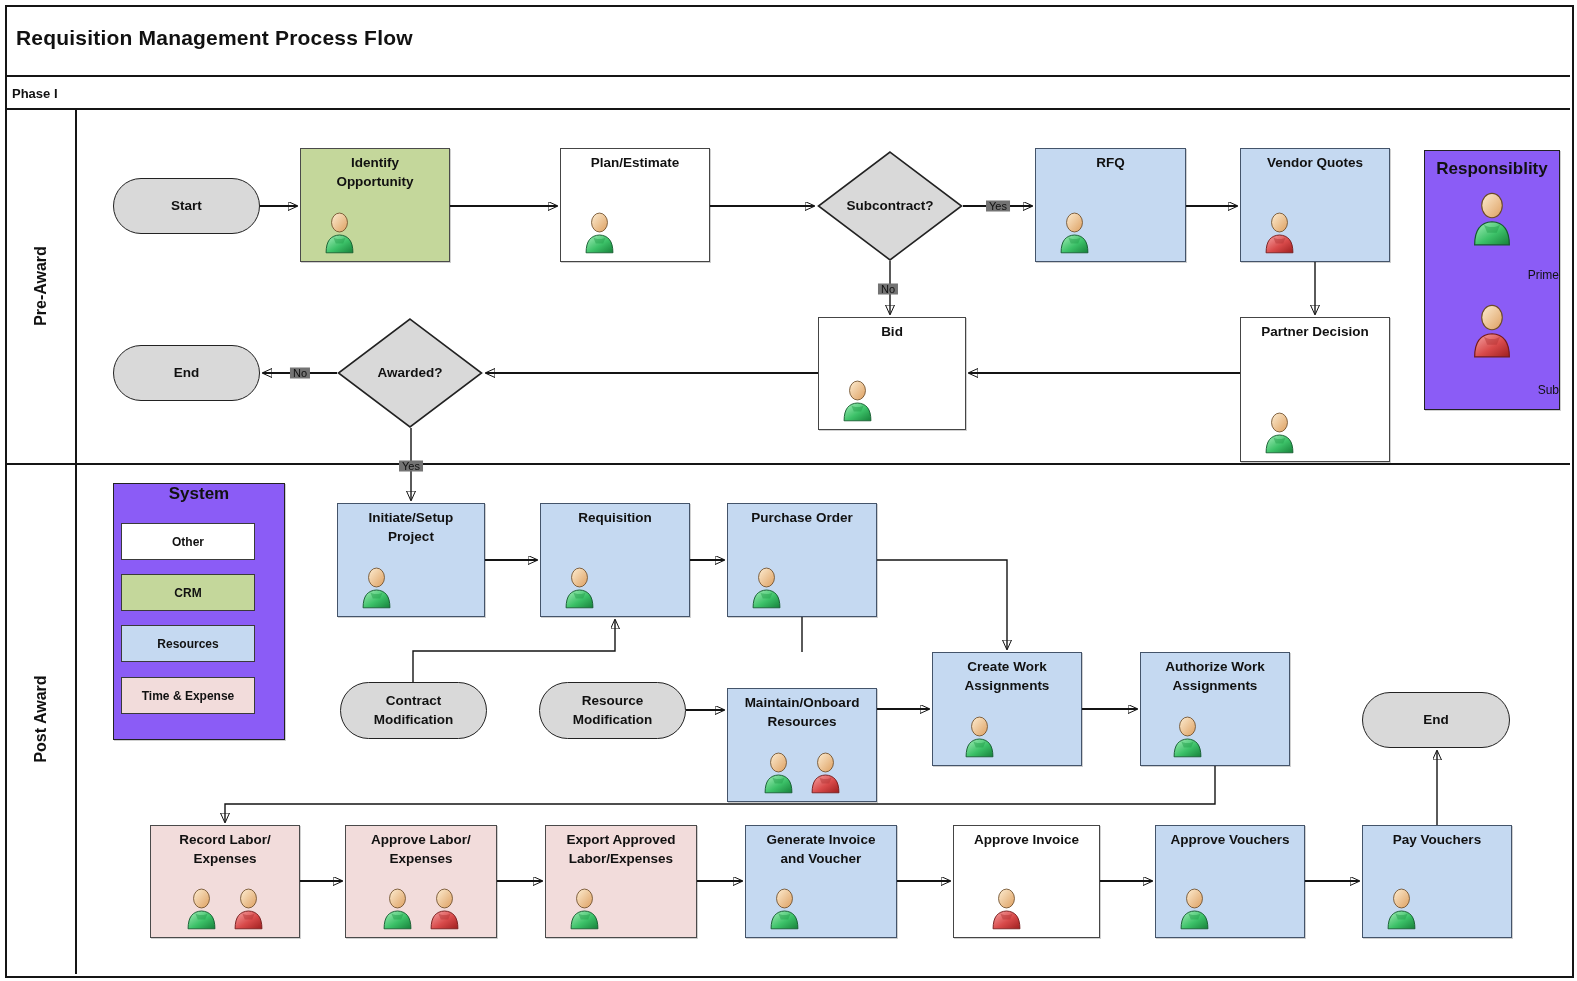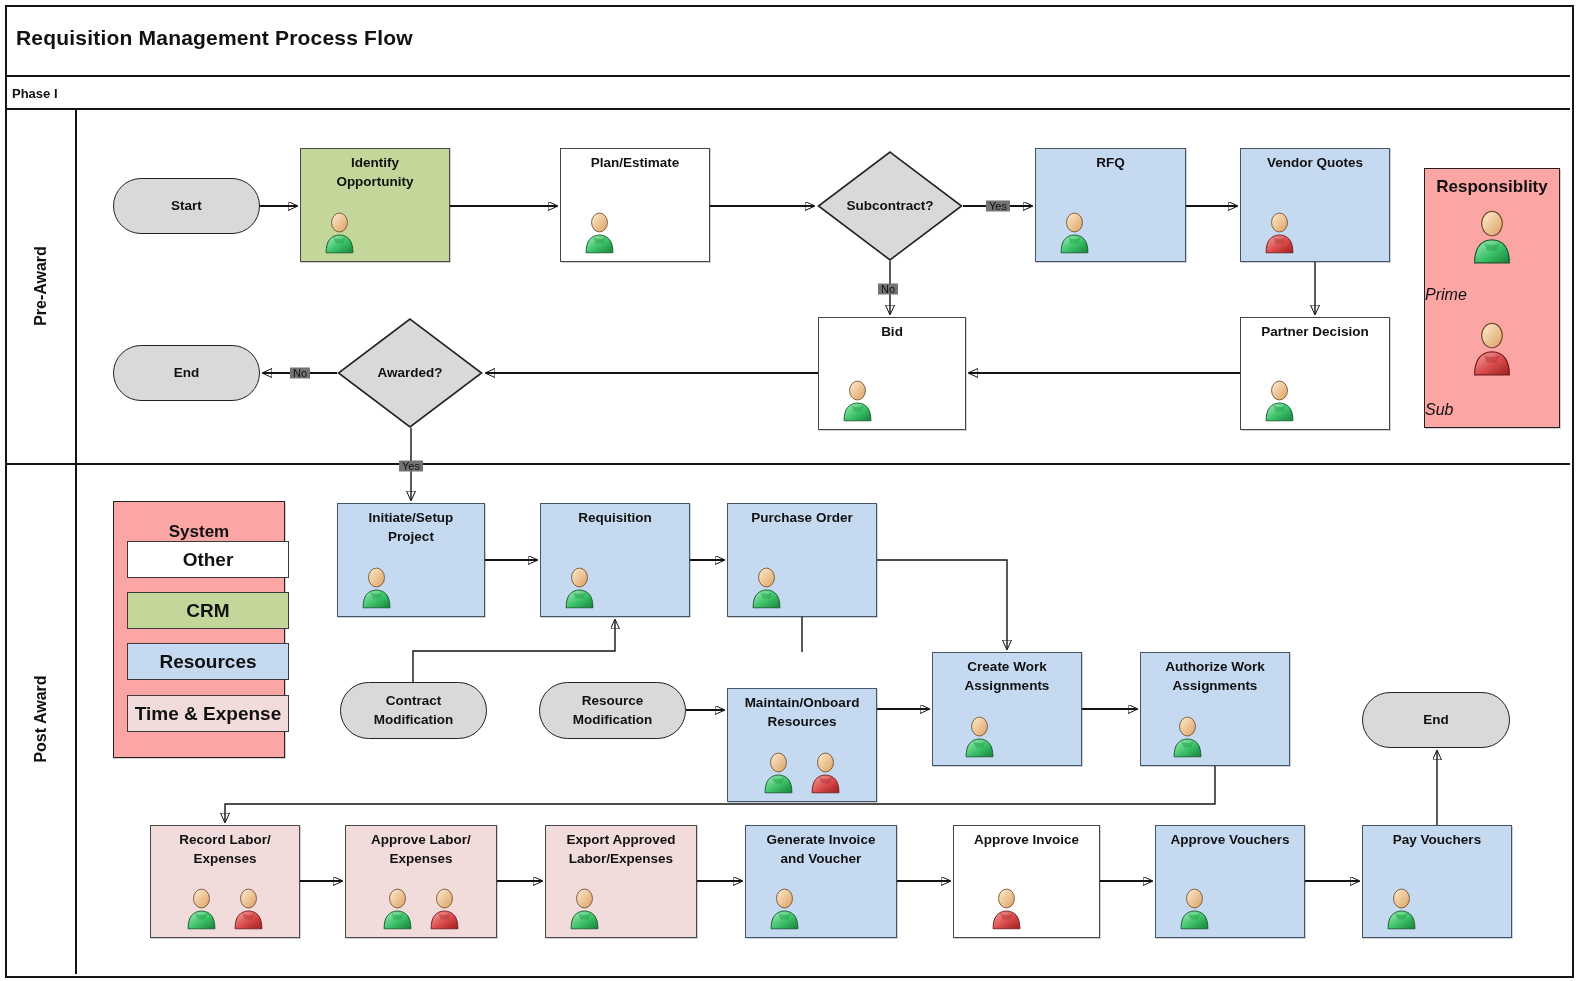--- a/index.html
+++ b/index.html
@@ -26,27 +26,27 @@
   .oval{position:absolute;background:#D9D9D9;border:1.7px solid #222;border-radius:29px;
         display:flex;align-items:center;justify-content:center;text-align:center;
         font-weight:bold;font-size:13.5px;line-height:1.4;white-space:pre-line;box-sizing:border-box;}
   .diamond{position:absolute;}
   .diamond svg{position:absolute;left:0;top:0;width:100%;height:100%;}
   .diamond polygon{fill:#D9D9D9;stroke:#222;stroke-width:1.6;vector-effect:non-scaling-stroke;}
   .dlabel{position:absolute;left:0;right:0;top:50%;transform:translateY(-52%);
           text-align:center;font-weight:bold;font-size:13.5px;}
   .elabel{position:absolute;transform:translate(-50%,-50%);background:#737373;padding:0 3px;
           font-weight:normal;font-size:11px;line-height:1;}
-  .legend{position:absolute;background:#fca5a5;border:1.7px solid #222;box-sizing:border-box;
-          box-shadow:1px 1px 0 rgba(120,120,120,.35);margin-top:18px;}
+  .legend{position:absolute;background:#8b5cf6;border:1.7px solid #222;box-sizing:border-box;
+          box-shadow:1px 1px 0 rgba(120,120,120,.35);}
   .legend .ltitle{position:absolute;left:0;right:0;text-align:center;font-weight:bold;font-size:17px;}
-  .legend .sub-label{position:absolute;left:0;right:0;text-align:left;font-size:16px;font-style:italic;}
+  .legend .sub-label{position:absolute;left:0;right:0;text-align:right;font-size:12px;}
   .legend .licon{position:absolute;left:50%;transform:translateX(-50%);}
-  .swatch{position:absolute;left:13px;width:162px;height:37px;border:1.6px solid #3a3a3a;
-          display:flex;align-items:center;justify-content:center;font-weight:bold;font-size:19px;
+  .swatch{position:absolute;left:7px;width:134px;height:37px;border:1.6px solid #3a3a3a;
+          display:flex;align-items:center;justify-content:center;font-weight:bold;font-size:12px;
           box-sizing:border-box;background:#fff;}
   #connectors{position:absolute;left:0;top:0;width:1577px;height:981px;pointer-events:none;}
   #connectors path{fill:none;stroke:#141414;}
   .w-main{stroke-width:1.9px;}
   .w-thin{stroke-width:1.4px;}
 </style>
 </head>
 <body>
 
 <div id="page">
@@ -151,40 +151,40 @@
 
   <div class="box" style="left:818px;top:317px;width:148px;height:113px;">
     <div class="nlabel">Bid</div>
     <div class="persons">
         <svg class="person" viewBox="0 0 40 46">
           <use href="#person-g"></use>
         </svg>
       </div>
   </div>
 
-  <div class="box" style="left:1240px;top:317px;width:150px;height:113px;">
+  <div class="box" style="left:1240px;top:317px;width:150px;height:145px;">
     <div class="nlabel">Partner Decision</div>
     <div class="persons">
         <svg class="person" viewBox="0 0 40 46">
           <use href="#person-g"></use>
         </svg>
       </div>
   </div>
 
   <div class="diamond" style="left:337px;top:318px;width:146px;height:110px;text-decoration:underline;">
     <svg viewBox="0 0 100 100" preserveAspectRatio="none">
         <polygon points="50,1 99,50 50,99 1,50"></polygon>
       </svg>
     <div class="dlabel">Awarded?</div>
   </div>
 
   <div class="oval" style="left:113px;top:345px;width:147px;height:56px;"><span>End</span></div>
 
   <div class="legend" style="left:113px;top:483px;width:172px;height:257px;">
-    <div class="ltitle" style="top:20px;">System</div>
+    <div class="ltitle" style="top:0;">System</div>
     <div class="swatch" style="top:39px;background:#FFFFFF;">Other</div>
     <div class="swatch" style="top:90px;background:#C4D79B;">CRM</div>
     <div class="swatch" style="top:141px;background:#C5D9F1;">Resources</div>
     <div class="swatch" style="top:193px;background:#F2DCDB;">Time &amp; Expense</div>
   </div>
 
   <div class="box fill-blue" style="left:337px;top:503px;width:148px;height:114px;">
     <div class="nlabel">Initiate/Setup
 Project</div>
     <div class="persons">

